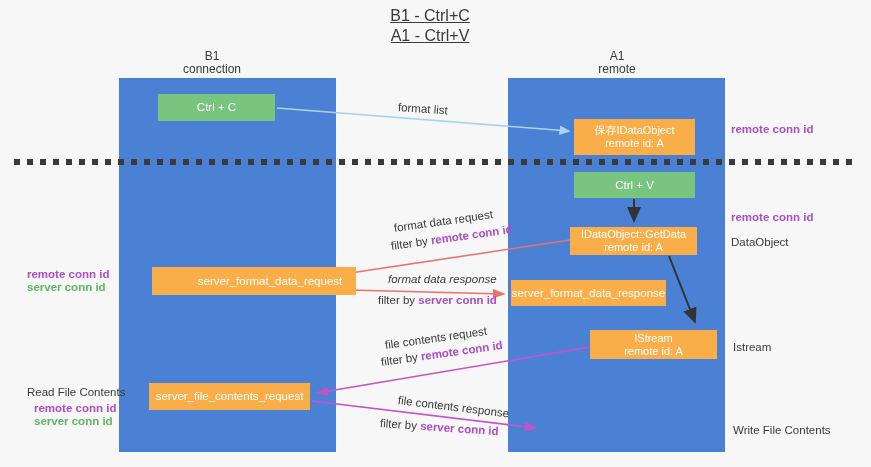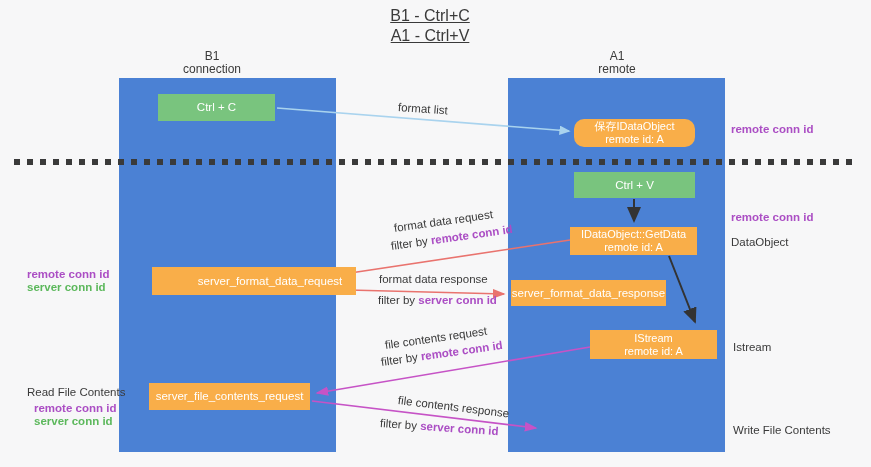--- a/index.html
+++ b/index.html
@@ -70,21 +70,21 @@
     <line x1="570" y1="240" x2="317" y2="278" stroke="#e9736e" stroke-width="1.6" marker-end="url(#mSalmon)"></line>
     <line x1="310" y1="289" x2="504" y2="294" stroke="#e9736e" stroke-width="1.6" marker-end="url(#mSalmon)"></line>
     <line x1="590" y1="347" x2="317" y2="393" stroke="#c653c6" stroke-width="1.6" marker-end="url(#mMagenta)"></line>
     <line x1="312" y1="401" x2="536" y2="428" stroke="#c653c6" stroke-width="1.6" marker-end="url(#mMagenta)"></line>
   </svg>
 
   <div class="abs node green" style="left:158px;top:94px;width:117px;height:27px;">
     <span>Ctrl + C</span>
   </div>
 
-  <div class="abs node orange" style="left:574px;top:119px;width:121px;height:28px;border-radius:10px;">
+  <div class="abs node orange" style="left:574px;top:119px;width:121px;height:36px;">
     <span class="l2">保存IDataObject</span>
     <span class="l2">remote id: A</span>
   </div>
 
   <div class="abs node green" style="left:574px;top:172px;width:121px;height:26px;">
     <span>Ctrl + V</span>
   </div>
 
   <div class="abs node orange" style="left:570px;top:227px;width:127px;height:28px;">
     <span class="l2">IDataObject::GetData</span>
@@ -107,21 +107,21 @@
   <div class="abs node orange" style="left:149px;top:383px;width:161px;height:27px;">
     <span>server_file_contents_request</span>
   </div>
 
 
   <div class="abs flabel rot-p4" style="left:398px;top:101px;">format list</div>
 
   <div class="abs flabel rot-n8" style="left:394px;top:222px;">format data request</div>
   <div class="abs flabel rot-n8" style="left:391px;top:240px;"><span>filter by </span><span class="purple">remote conn id</span></div>
 
-  <div class="abs flabel" style="left:379px;top:273px;">format data response</div>
+  <div class="abs flabel" style="left:388px;top:273px;font-style:italic;">format data response</div>
   <div class="abs flabel" style="left:378px;top:294px;"><span>filter by </span><span class="purple">server conn id</span></div>
 
   <div class="abs flabel rot-n8" style="left:385px;top:339px;">file contents request</div>
   <div class="abs flabel rot-n8" style="left:381px;top:356px;"><span>filter by </span><span class="purple">remote conn id</span></div>
 
   <div class="abs flabel rot-p7" style="left:398px;top:394px;">file contents response</div>
   <div class="abs flabel rot-p4" style="left:380px;top:417px;"><span>filter by </span><span class="purple">server conn id</span></div>
 
   <div class="abs slabel purple" style="left:731px;top:123px;">remote conn id</div>
   <div class="abs slabel purple" style="left:731px;top:211px;">remote conn id</div>

